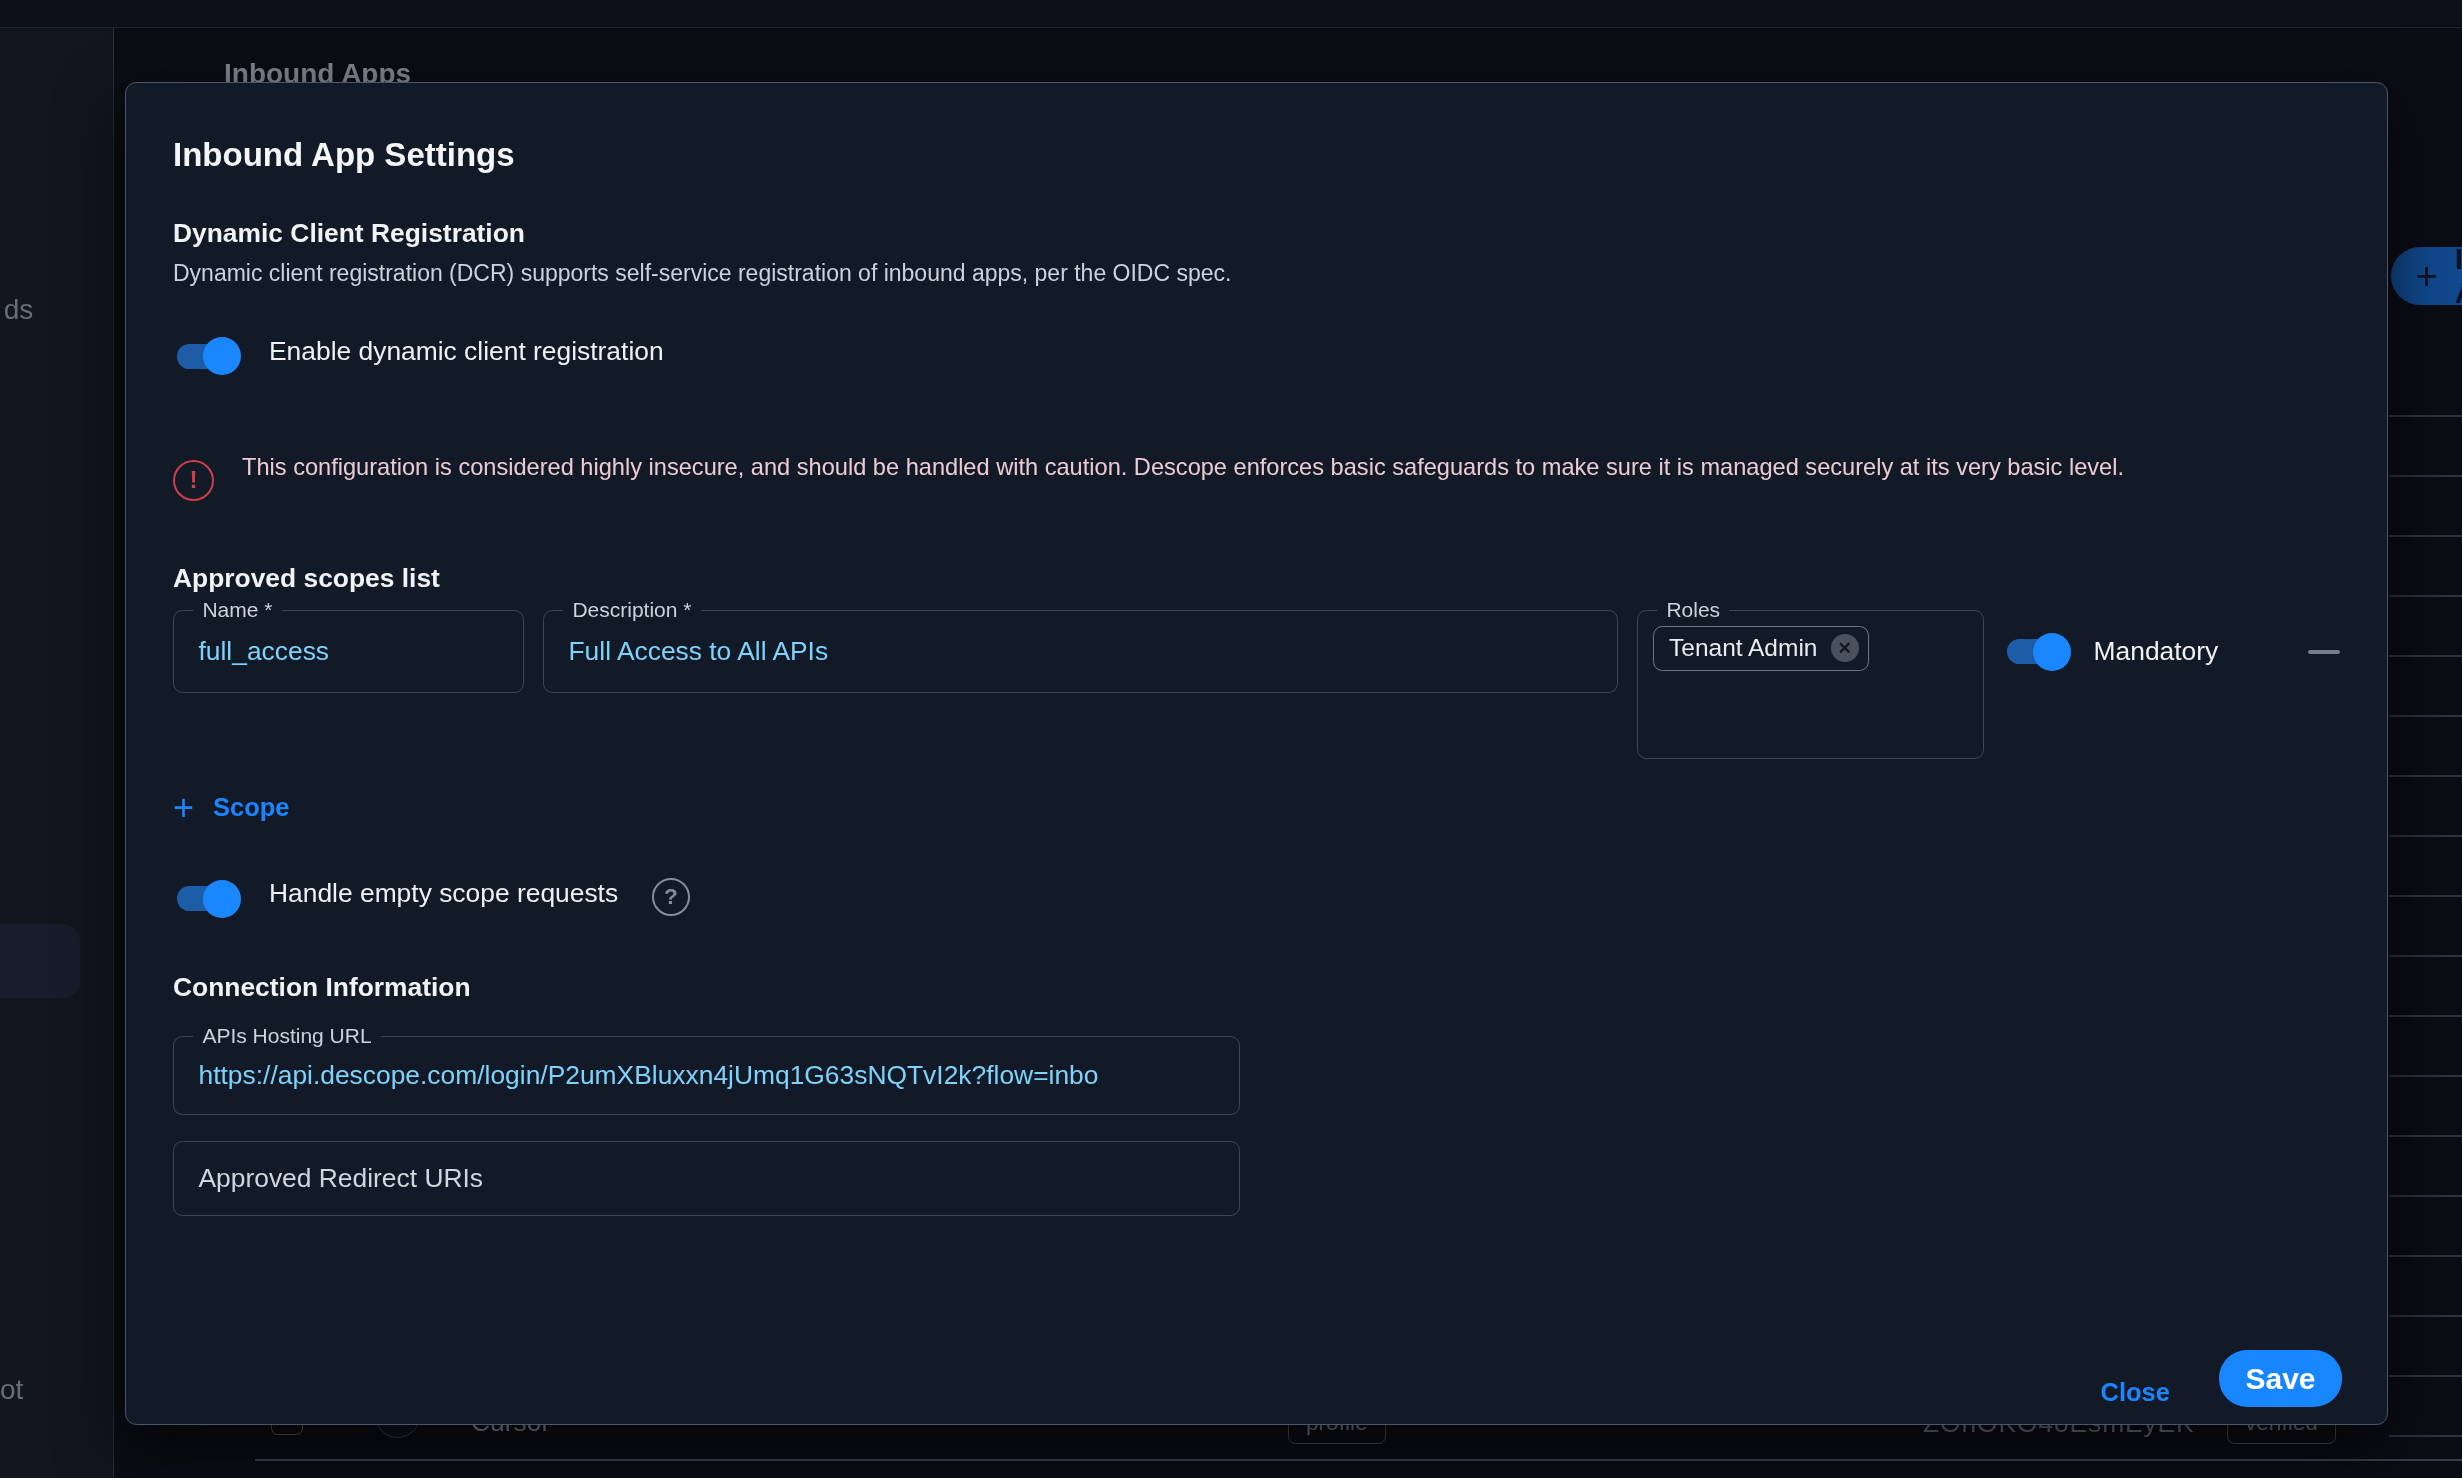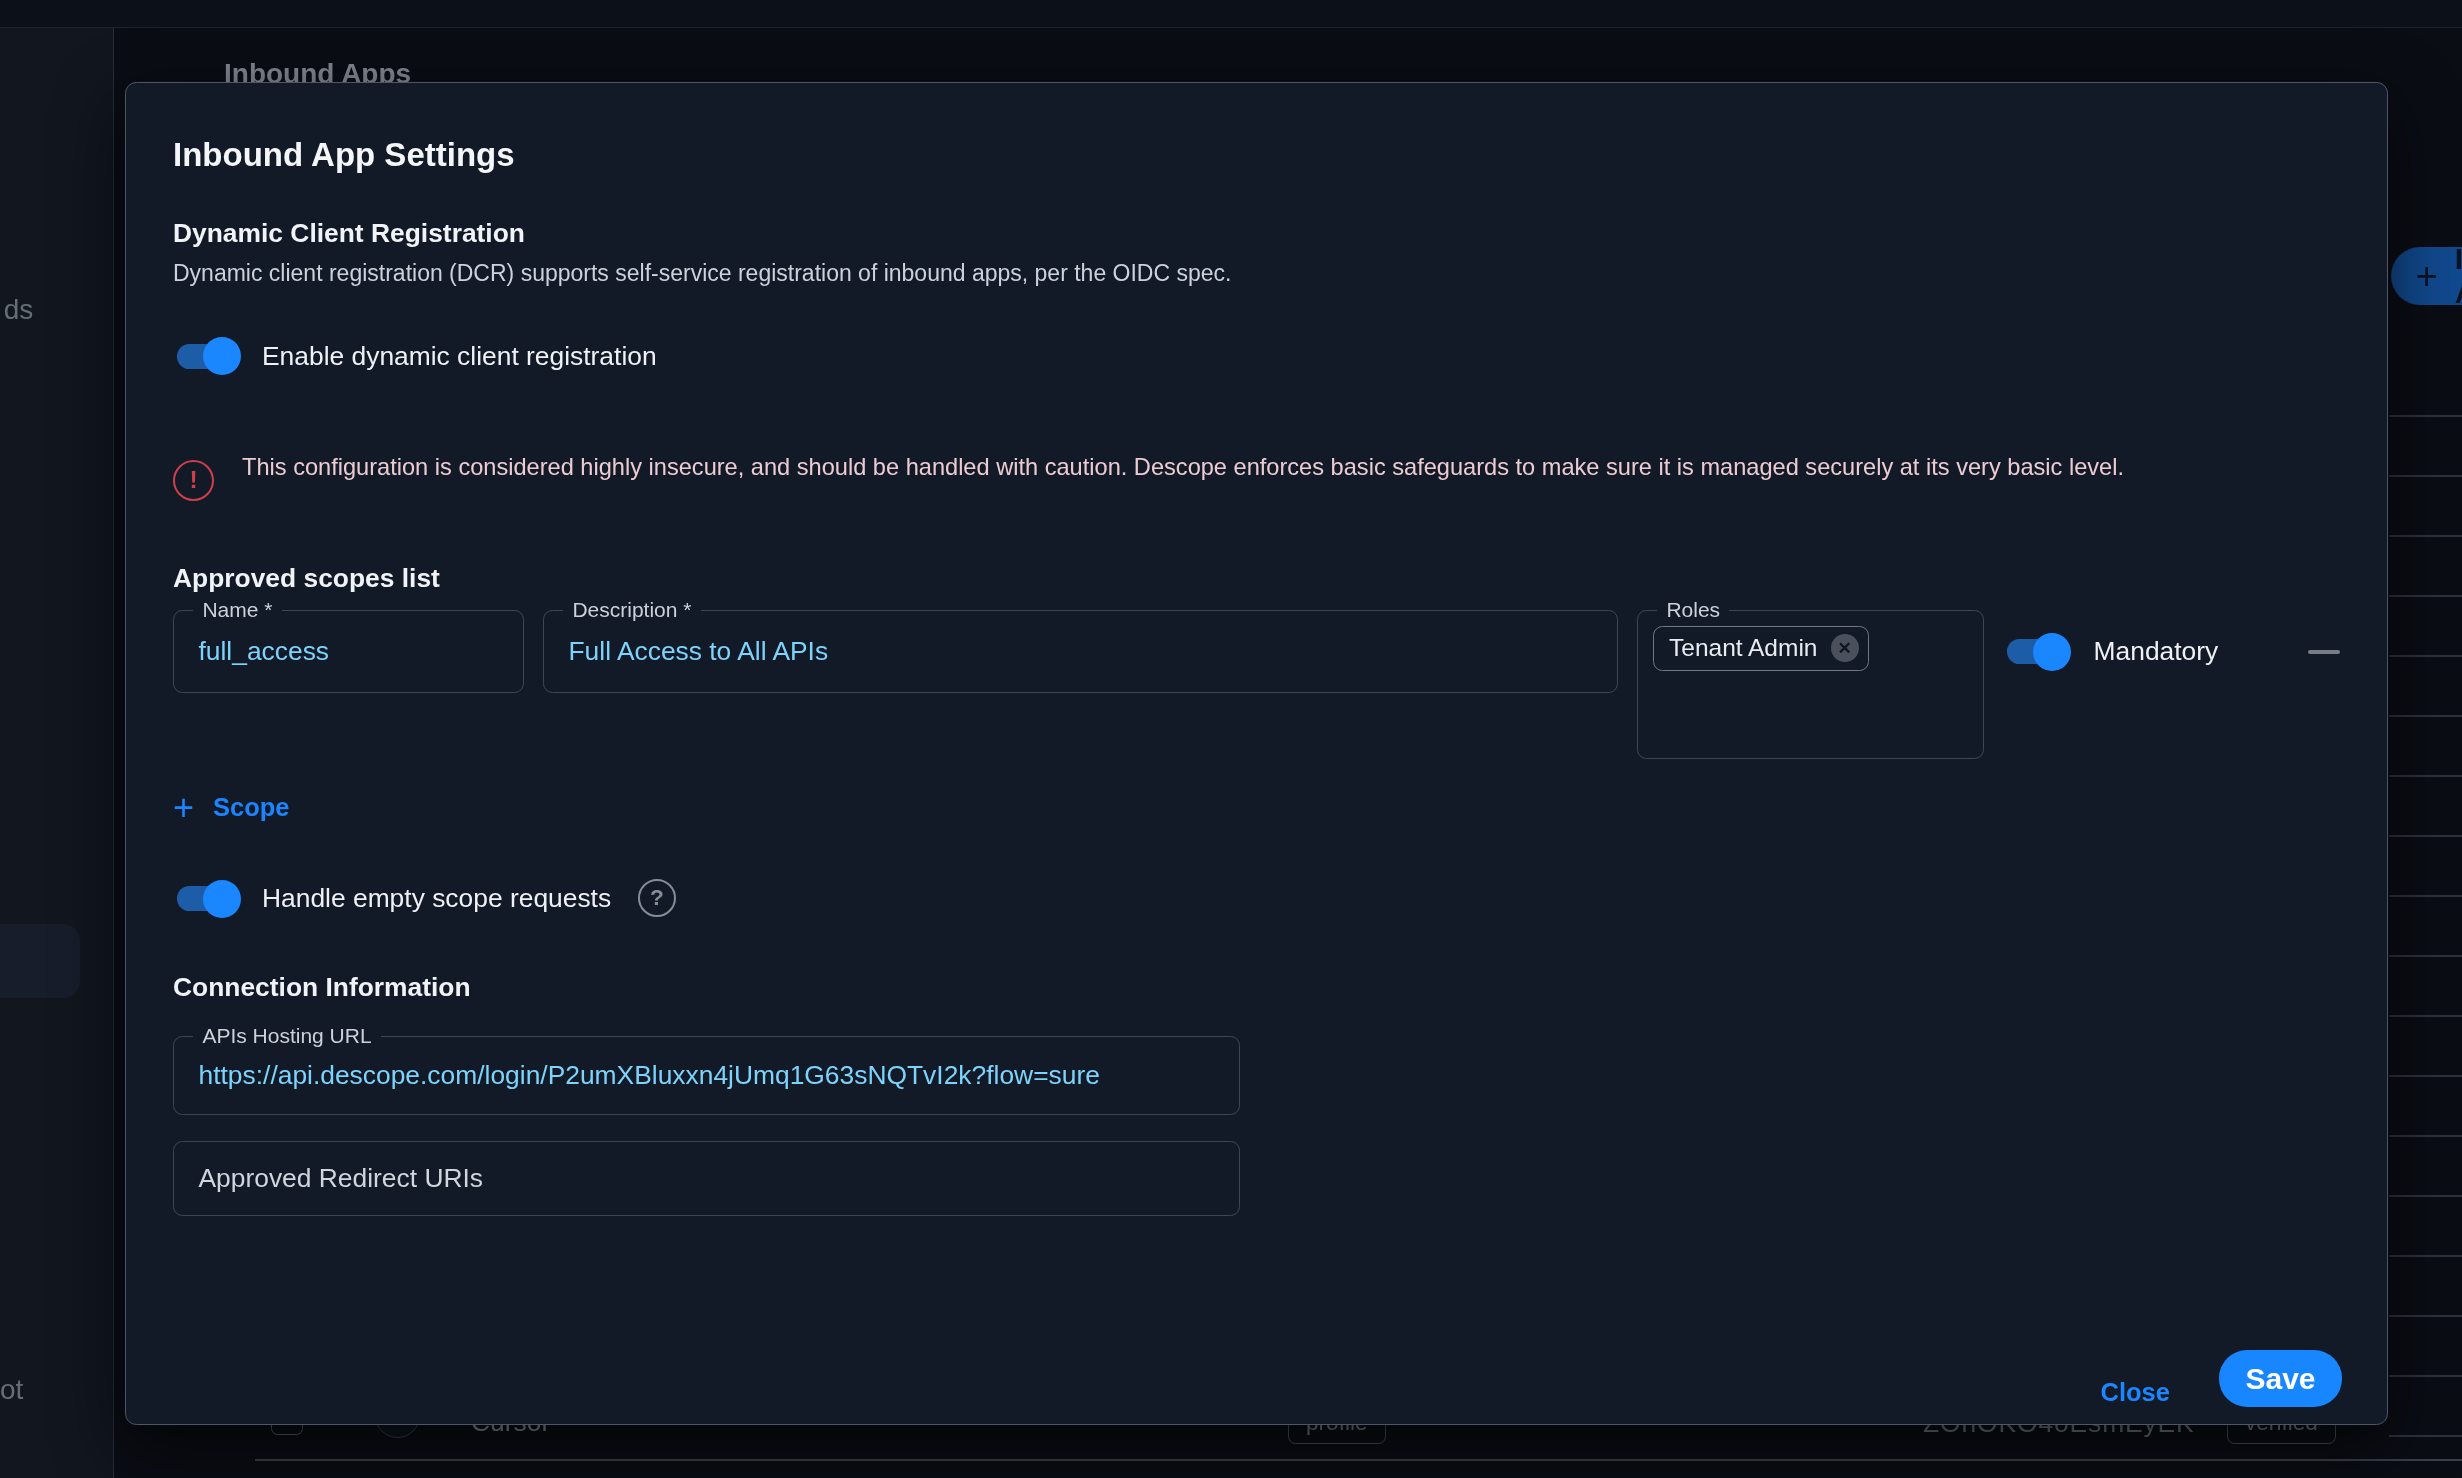--- a/index.html
+++ b/index.html
@@ -71,21 +71,21 @@
     box-shadow:0 22.6px 66px rgba(0,0,0,0.65);
     z-index:10; padding:16px 47px;
   }
   .modal-title { margin-top:36px; font-size:33px; font-weight:700; line-height:40px; color:#f4f6f9; }
   .section-h   { font-size:26.4px; font-weight:700; line-height:34px; color:#f0f3f7; }
   .section-h.dcr   { margin-top:41px; }
   .section-h.scopes{ margin-top:60px; }
   .section-h.conn  { margin-top:51px; }
   .section-desc { margin-top:7.5px; font-size:23px; line-height:31px; color:#ccd2db; }
 
-  .toggle-row { display:flex; align-items:center; gap:21px; }
+  .toggle-row { display:flex; gap:28px; }
   .toggle-row.enable-dcr { margin-top:47px; }
   .toggle-row.empty-scope { margin-top:51px; }
   .toggle-label { font-size:26.4px; color:#eef1f5; }
 
   
   .switch { position:relative; width:68px; height:41px; flex:0 0 auto; cursor:pointer; }
   .switch .track {
     position:absolute; left:3.8px; top:8.5px; width:55px; height:24.5px;
     border-radius:12.3px; background:#1d5da8;
   }
@@ -254,21 +254,21 @@
       <span class="thumb"></span>
     </div>
     <span class="toggle-label">Handle empty scope requests</span>
     <span class="help-icon">?</span>
   </div>
 
   <div class="section-h conn">Connection Information</div>
 
   <div class="field flow">
     <span class="field-label">APIs Hosting URL</span>
-    <div class="field-value">https://api.descope.com/login/P2umXBluxxn4jUmq1G63sNQTvI2k?flow=sure</div>
+    <div class="field-value">https://api.descope.com/login/P2umXBluxxn4jUmq1G63sNQTvI2k?flow=inbo</div>
   </div>
 
   <div class="field redirect">
     <div class="field-value">Approved Redirect URIs</div>
   </div>
 
   <div class="modal-footer">
     <span class="close-btn">Close</span>
     <div class="save-btn">Save</div>
   </div>

